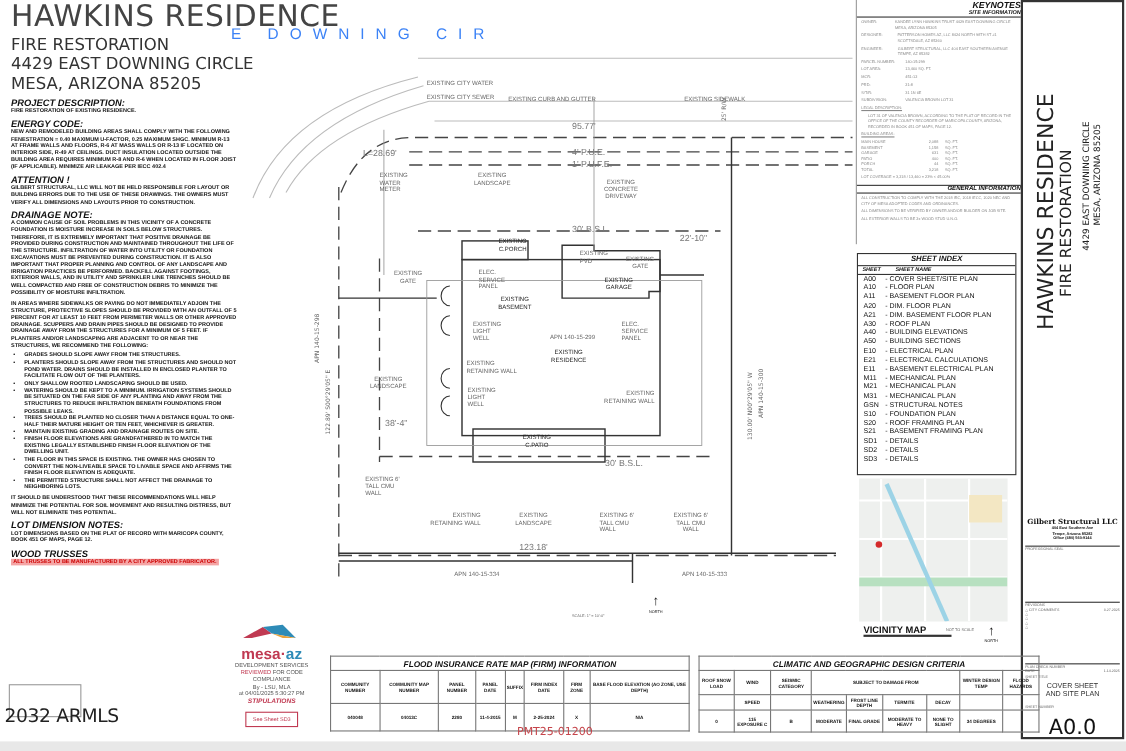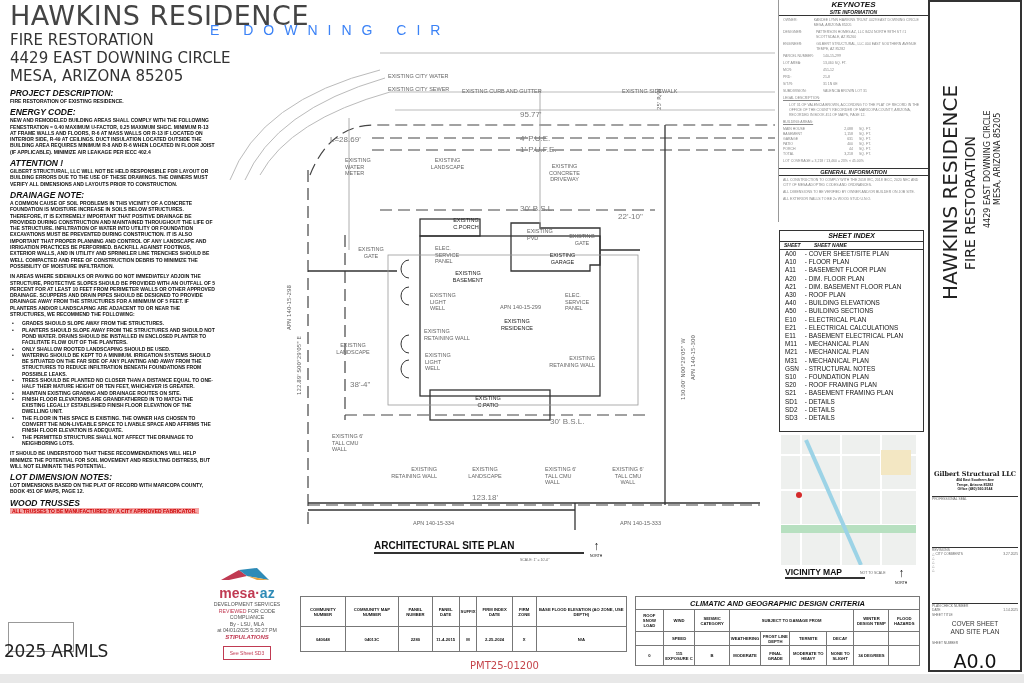--- a/index.html
+++ b/index.html
@@ -25,21 +25,21 @@
 .mesa .st{font-size:6px;color:#c03a52;font-style:italic;font-weight:bold}
 .mesa .box{display:inline-block;border:1.5px solid #c03a52;color:#c03a52;font-size:5px;padding:3px 6px;margin-top:6px}
 .lbl{position:absolute;font-size:5.5px;color:#666;line-height:6.5px;text-transform:uppercase;white-space:nowrap}
 .dim{position:absolute;font-size:8px;color:#777;white-space:nowrap}
 .street{position:absolute;left:210px;top:22px;font-size:14px;letter-spacing:10px;color:#3b82f6}
 .plantitle{position:absolute;left:374px;top:540px;font-size:10px;font-weight:bold;border-bottom:2px solid #333;width:210px;padding-bottom:1px}
 .north{position:absolute;font-size:12px;font-weight:bold;text-align:center;line-height:10px}
 .north small{display:block;font-size:3.5px;font-weight:normal}
 
 .keyn{position:absolute;left:778px;top:0;width:150px;height:222px;border-left:1px solid #999}
-.kh{font-size:7px;font-weight:bold;font-style:italic;text-align:center;border-bottom:1px solid #333}
+.kh{font-size:7px;font-weight:bold;font-style:italic;text-align:right;border-bottom:1px solid #333}
 .kr{display:flex;font-size:3.5px;color:#888;line-height:5px;margin:2px 4px}
 .kr span:first-child{width:40px}
 
 .idx{position:absolute;left:779px;top:230px;width:145px;height:202px;border:1px solid #333}
 .idx .hd{font-size:7px;font-weight:bold;font-style:italic;text-align:center;border-bottom:1px solid #333;line-height:10px}
 .idx .sub{display:flex;font-size:5px;font-weight:bold;font-style:italic;border-bottom:1px solid #333;line-height:7px;padding-left:4px}
 .idx .row{display:flex;font-size:6.4px;line-height:8.2px;padding-left:5px}
 .idx .row .c1{width:18px}
 
 .vmap{position:absolute;left:781px;top:435px;width:135px;height:130px;background:#eef0ee;overflow:hidden}
@@ -49,21 +49,21 @@
 .vert{position:absolute;transform:rotate(-90deg);transform-origin:left top;white-space:nowrap;font-family:"DejaVu Sans",sans-serif}
 .firm{position:absolute;left:932px;top:470px;width:86px;text-align:center}
 .firm .n{font-family:"DejaVu Serif",serif;font-weight:bold;font-size:6.5px}
 .firm .a{font-size:3.5px;font-weight:bold;line-height:4.5px}
 .tbl{position:absolute;left:932px;width:86px;border-top:1px solid #333;font-size:3.3px;color:#666}
 .shtitle{position:absolute;left:932px;top:620px;width:86px;text-align:center;font-size:6.5px;color:#333;line-height:8px}
 .shnum{position:absolute;left:932px;top:650px;width:86px;text-align:center;font-size:19px;font-family:"DejaVu Sans",sans-serif}
 
 table{border-collapse:collapse}
 .firm-tbl{position:absolute;left:300px;top:596px;width:327px}
-.clim-tbl{position:absolute;left:635px;top:596px;width:285px}
+.clim-tbl{position:absolute;left:635px;top:596px;width:310px}
 td,th{border:1px solid #777;font-size:4.2px;font-weight:bold;text-align:center;text-transform:uppercase;padding:1px}
 .ttl{font-size:7.5px;font-style:italic;font-weight:bold;height:13px}
 .pmt{position:absolute;left:470px;top:660px;font-size:10px;color:#c5444a;font-family:"DejaVu Sans",sans-serif}
 .bottombar{position:absolute;left:0;top:674px;width:1024px;height:9px;background:#e8e8e8}
 </style>
 </head>
 <body>
 
 <div class="sheet">
 
@@ -99,21 +99,21 @@
     <div class="p" style="margin-top:4px">IT SHOULD BE UNDERSTOOD THAT THESE RECOMMENDATIONS WILL HELP MINIMIZE THE POTENTIAL FOR SOIL MOVEMENT AND RESULTING DISTRESS, BUT WILL NOT ELIMINATE THIS POTENTIAL.</div>
 
     <div class="h">LOT DIMENSION NOTES:</div>
     <div class="p">LOT DIMENSIONS BASED ON THE PLAT OF RECORD WITH MARICOPA COUNTY, BOOK 451 OF MAPS, PAGE 12.</div>
 
     <div class="h">WOOD TRUSSES</div>
     <div class="p"><span class="red">ALL TRUSSES TO BE MANUFACTURED BY A CITY APPROVED FABRICATOR.</span></div>
   </div>
 
   <div class="stamp-small"></div>
-  <div class="armls">2025 ARMLS</div>
+  <div class="armls">2032 ARMLS</div>
 
   <div class="mesa">
     <svg width="60" height="16" viewBox="0 0 60 16">
       <polygon points="4,14 22,4 30,10 12,14" fill="#c03a52"></polygon>
       <polygon points="22,4 40,2 52,14 30,10" fill="#2e8bb7"></polygon>
       <polygon points="30,10 52,14 40,14" fill="#e9a23b"></polygon>
     </svg>
     <div class="logo"><span>mesa</span>·<b>az</b></div>
     <div class="sm">DEVELOPMENT SERVICES</div>
     <div class="sm"><span class="rd">REVIEWED</span><span> FOR CODE</span></div>
@@ -207,21 +207,20 @@
   <div class="lbl" style="left:608px;top:466px;width:40px;white-space:normal;text-align:center">EXISTING 6' TALL CMU WALL</div>
   <div class="dim" style="left:472px;top:493px">123.18'</div>
   <div class="lbl" style="left:413px;top:520px">APN 140-15-334</div>
   <div class="lbl" style="left:620px;top:520px">APN 140-15-333</div>
   <div class="lbl vert" style="left:296px;top:395px">122.89' S00°29'05" E</div>
   <div class="lbl vert" style="left:286px;top:330px">APN 140-15-298</div>
   <div class="lbl vert" style="left:680px;top:400px">130.00' N00°29'05" W</div>
   <div class="lbl vert" style="left:690px;top:380px">APN 140-15-300</div>
   <div class="lbl vert" style="left:656px;top:110px">25' R/W</div>
 
-  <div class="plantitle">ARCHITECTURAL SITE PLAN</div>
   <div class="lbl" style="left:520px;top:557px;font-size:3.5px">SCALE: 1" = 10'-0"</div>
   <div class="north" style="left:590px;top:541px">↑<small>NORTH</small></div>
 
   <div class="keyn">
     <div class="kh" style="font-size:8px;border:none">KEYNOTES</div>
     <div class="kh" style="font-size:5px">SITE INFORMATION</div>
     <div class="kr">
         <span>OWNER:</span>
         <span>KANDEE LYNN HAWKINS TRUST 4429 EAST DOWNING CIRCLE MESA, ARIZONA 85205</span>
       </div>
@@ -466,20 +465,23 @@
   <div class="tbl" style="top:613px;border:none">SHEET TITLE</div>
   <div class="shtitle">
       <div>COVER SHEET</div>
       <div>AND SITE PLAN</div>
     </div>
   <div class="tbl" style="top:641px;border:none">SHEET NUMBER</div>
   <div class="shnum">A0.0</div>
 
   <table class="firm-tbl">
     <tbody>
+        <tr>
+          <td colspan="8" class="ttl">FLOOD INSURANCE RATE MAP (FIRM) INFORMATION</td>
+        </tr>
     <tr style="height:30px" id="firm-hdr">
           <td>COMMUNITY NUMBER</td>
           <td>COMMUNITY MAP NUMBER</td>
           <td>PANEL NUMBER</td>
           <td>PANEL DATE</td>
           <td>SUFFIX</td>
           <td>FIRM INDEX DATE</td>
           <td>FIRM ZONE</td>
           <td>BASE FLOOD ELEVATION (AO ZONE, USE DEPTH)</td>
         </tr>

